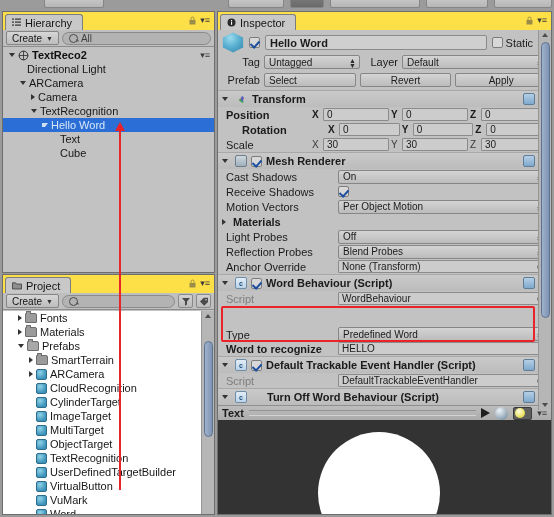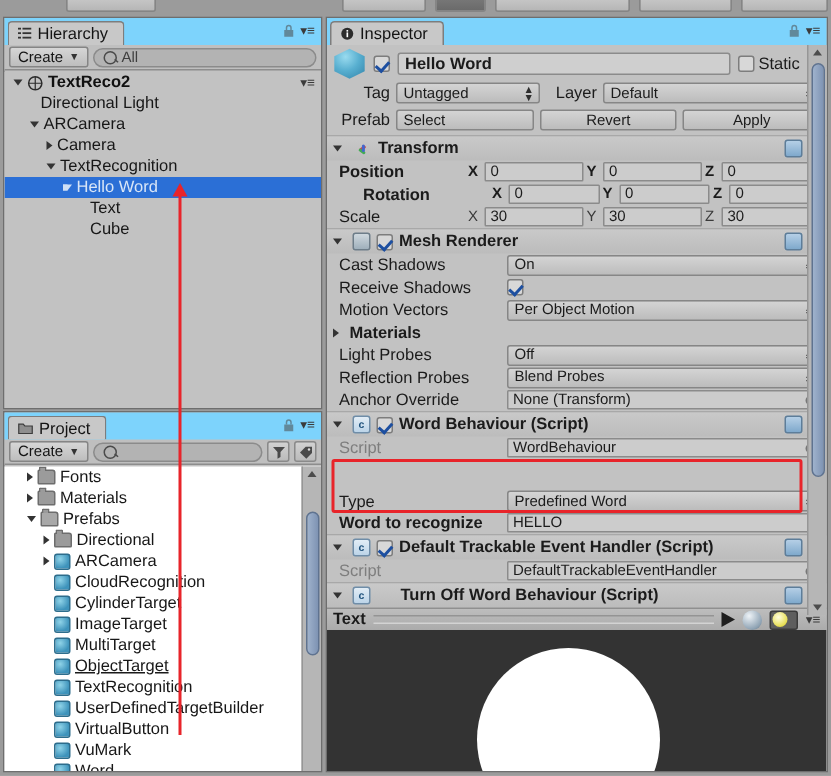--- a/index.html
+++ b/index.html
@@ -3,21 +3,21 @@
 <meta charset="utf-8">
 <style>
   html,body{margin:0;padding:0;background:#9a9a9a;}
   body{width:554px;height:517px;overflow:hidden;
        font-family:"Liberation Sans","DejaVu Sans",sans-serif;
        font-size:11px;color:#1b1b1b;-webkit-font-smoothing:none;}
   .app{position:relative;width:554px;height:517px;background:#9b9b9b;}
 
   
   .panel{position:absolute;background:#c2c2c2;border:1px solid #6e6e6e;box-sizing:border-box;}
-  .tabstrip{position:relative;height:18px;background:#7dd3fc;}
+  .tabstrip{position:relative;height:18px;background:#fde047;}
   .tab{position:absolute;left:2px;top:2px;height:16px;padding:0 10px 0 6px;
        background:#c8c8c8;border:1px solid #7d7d7d;border-bottom:none;
        border-radius:3px 3px 0 0;display:flex;align-items:center;gap:4px;
        font-size:11px;color:#141414;box-sizing:border-box;}
   .tab .ttl{line-height:14px;}
   .tabicons{position:absolute;right:4px;top:4px;display:flex;gap:3px;align-items:center;}
   .lockico{width:9px;height:9px;opacity:.55;}
   .menico{font-size:9px;color:#3b3b3b;line-height:9px;}
 
   .toolrow{height:17px;background:#bfbfbf;border-bottom:1px solid #8d8d8d;
@@ -284,21 +284,21 @@
           <span class="lbl">Materials</span>
         </div>
         <div class="row" style="padding-left: 15px;">
           <span class="arw d"></span>
           <span class="folder open"></span>
           <span class="lbl">Prefabs</span>
         </div>
         <div class="row" style="padding-left: 26px;">
           <span class="arw r"></span>
           <span class="folder"></span>
-          <span class="lbl">Directional</span>
+          <span class="lbl">SmartTerrain</span>
         </div>
         <div class="row" style="padding-left: 26px;">
           <span class="arw r"></span>
           <span class="pfab"></span>
           <span class="lbl">ARCamera</span>
         </div>
         <div class="row" style="padding-left: 26px;">
           <span class="arw n"></span>
           <span class="pfab"></span>
           <span class="lbl">CloudRecognition</span>
@@ -311,21 +311,21 @@
         <div class="row" style="padding-left: 26px;">
           <span class="arw n"></span>
           <span class="pfab"></span>
           <span class="lbl">ImageTarget</span>
         </div>
         <div class="row" style="padding-left: 26px;">
           <span class="arw n"></span>
           <span class="pfab"></span>
           <span class="lbl">MultiTarget</span>
         </div>
-        <div class="row" style="padding-left: 26px; text-decoration: underline;">
+        <div class="row" style="padding-left: 26px;">
           <span class="arw n"></span>
           <span class="pfab"></span>
           <span class="lbl">ObjectTarget</span>
         </div>
         <div class="row" style="padding-left: 26px;">
           <span class="arw n"></span>
           <span class="pfab"></span>
           <span class="lbl">TextRecognition</span>
         </div>
         <div class="row" style="padding-left: 26px;">

